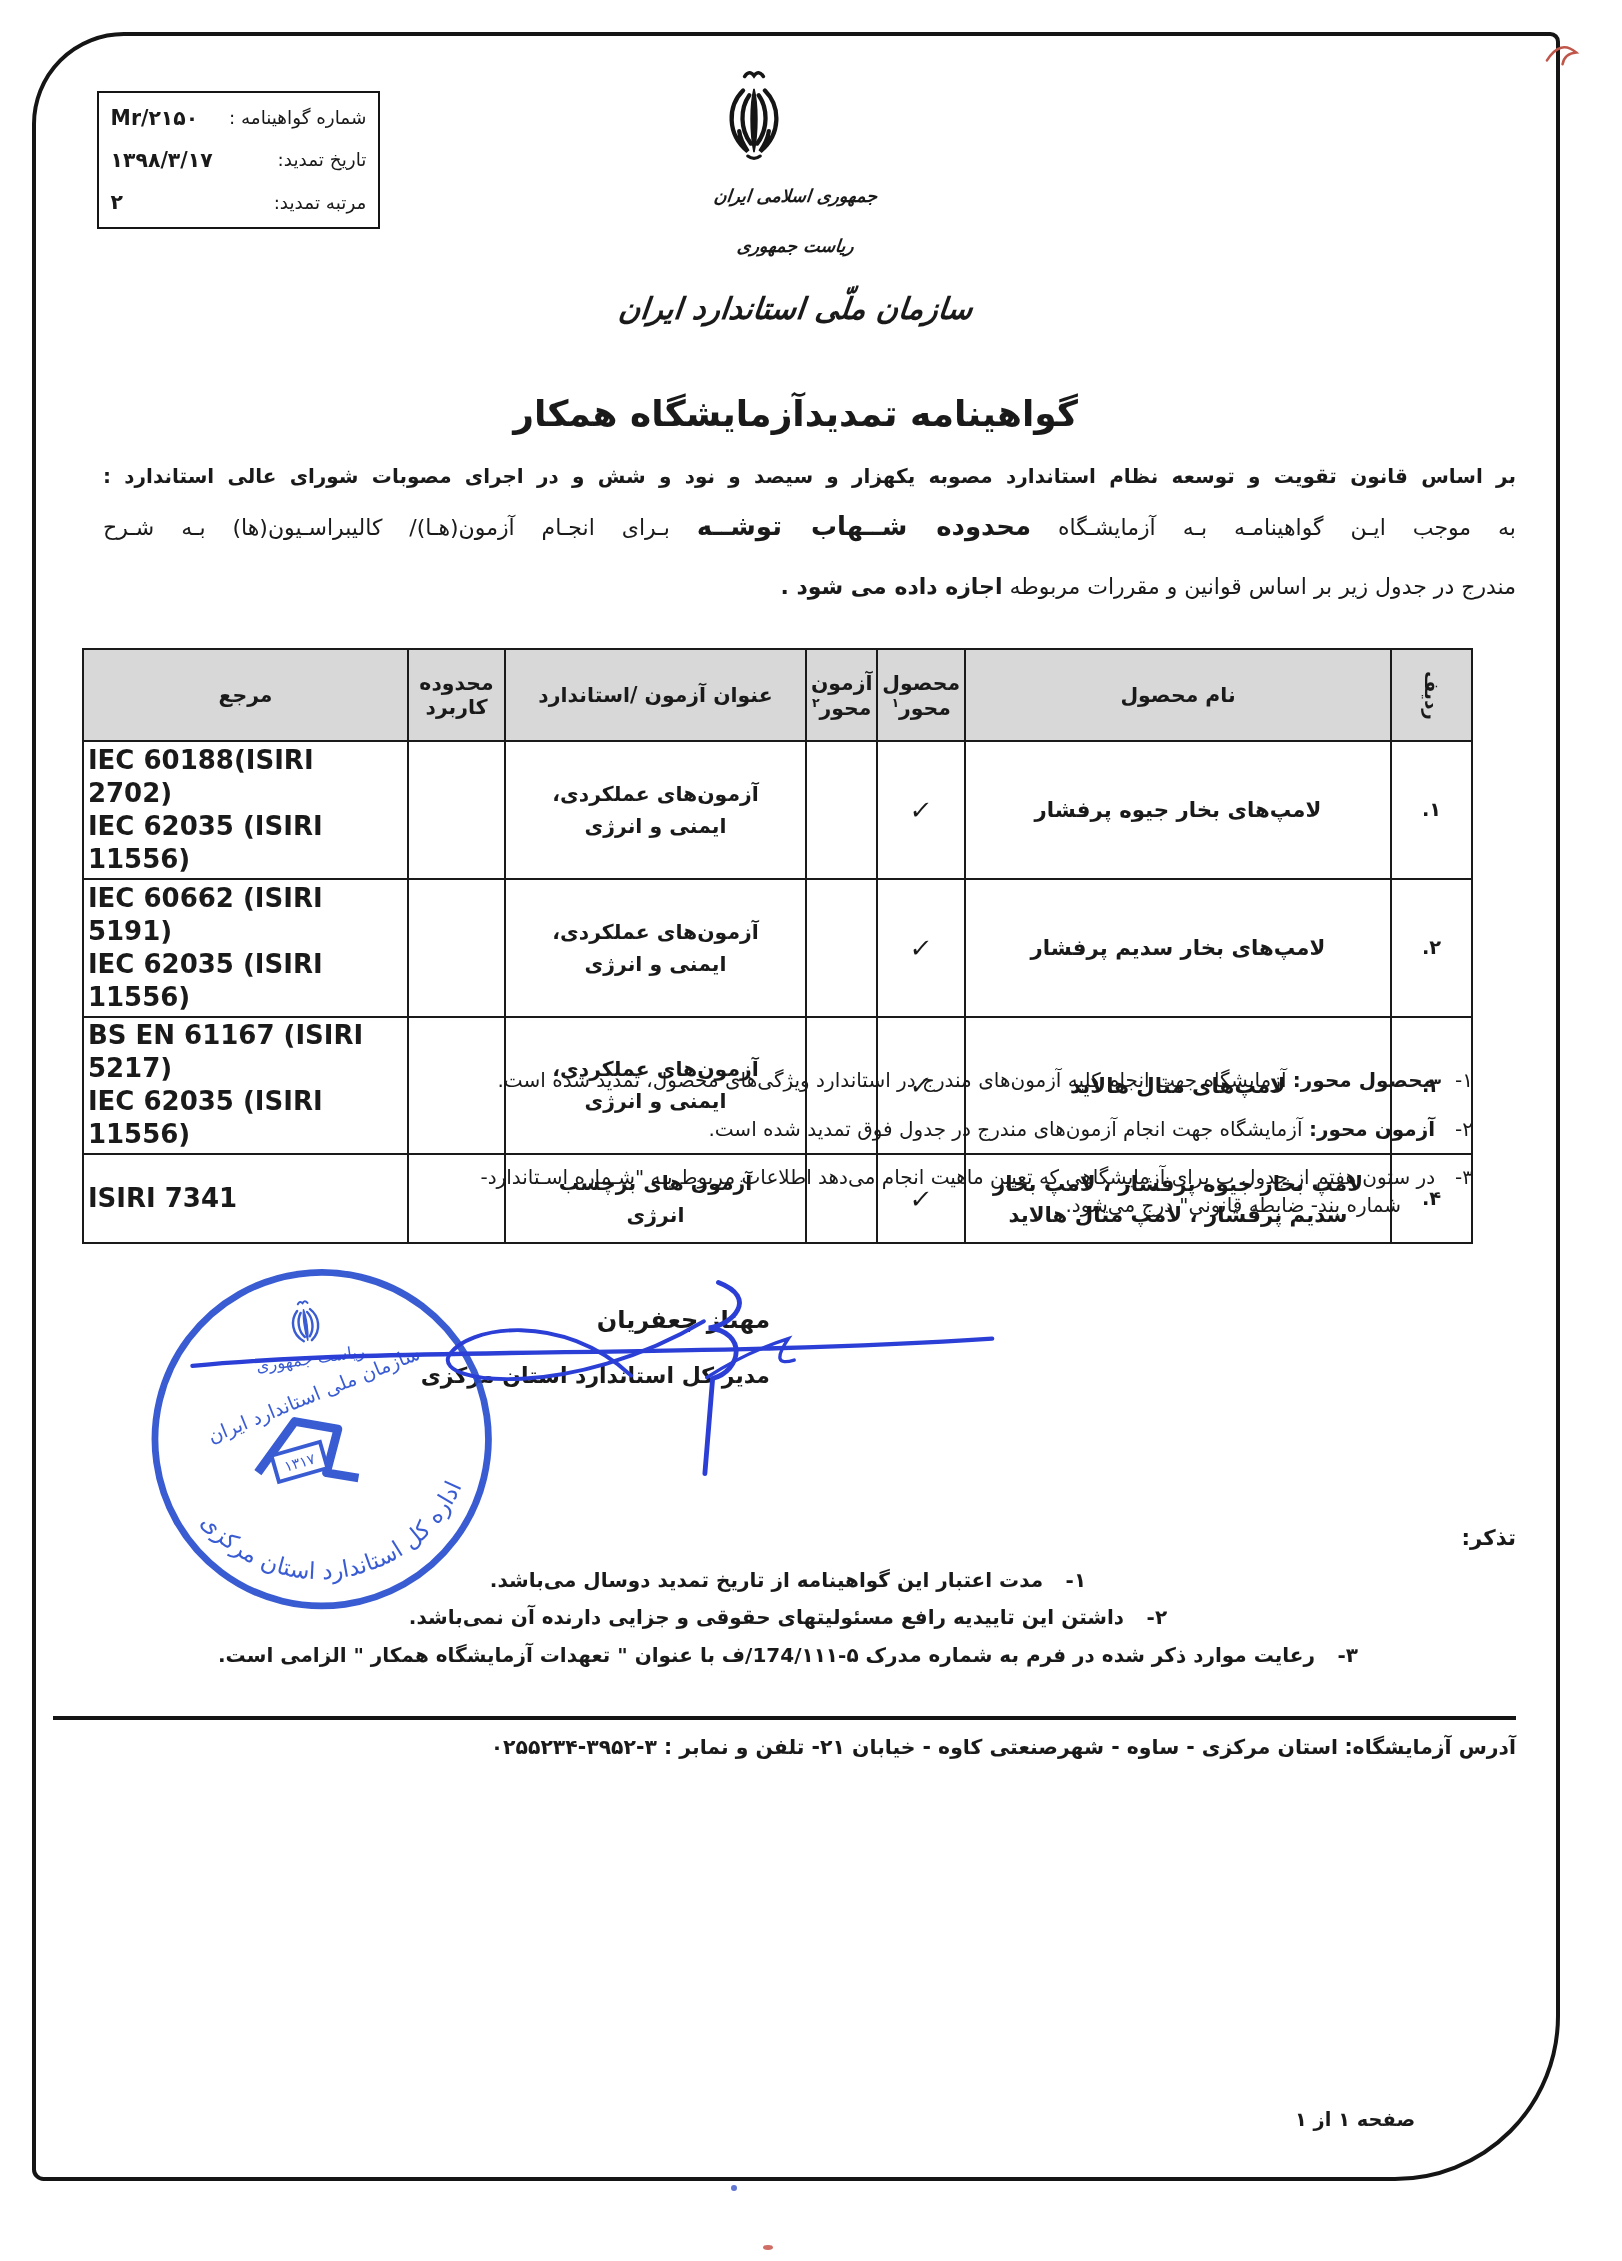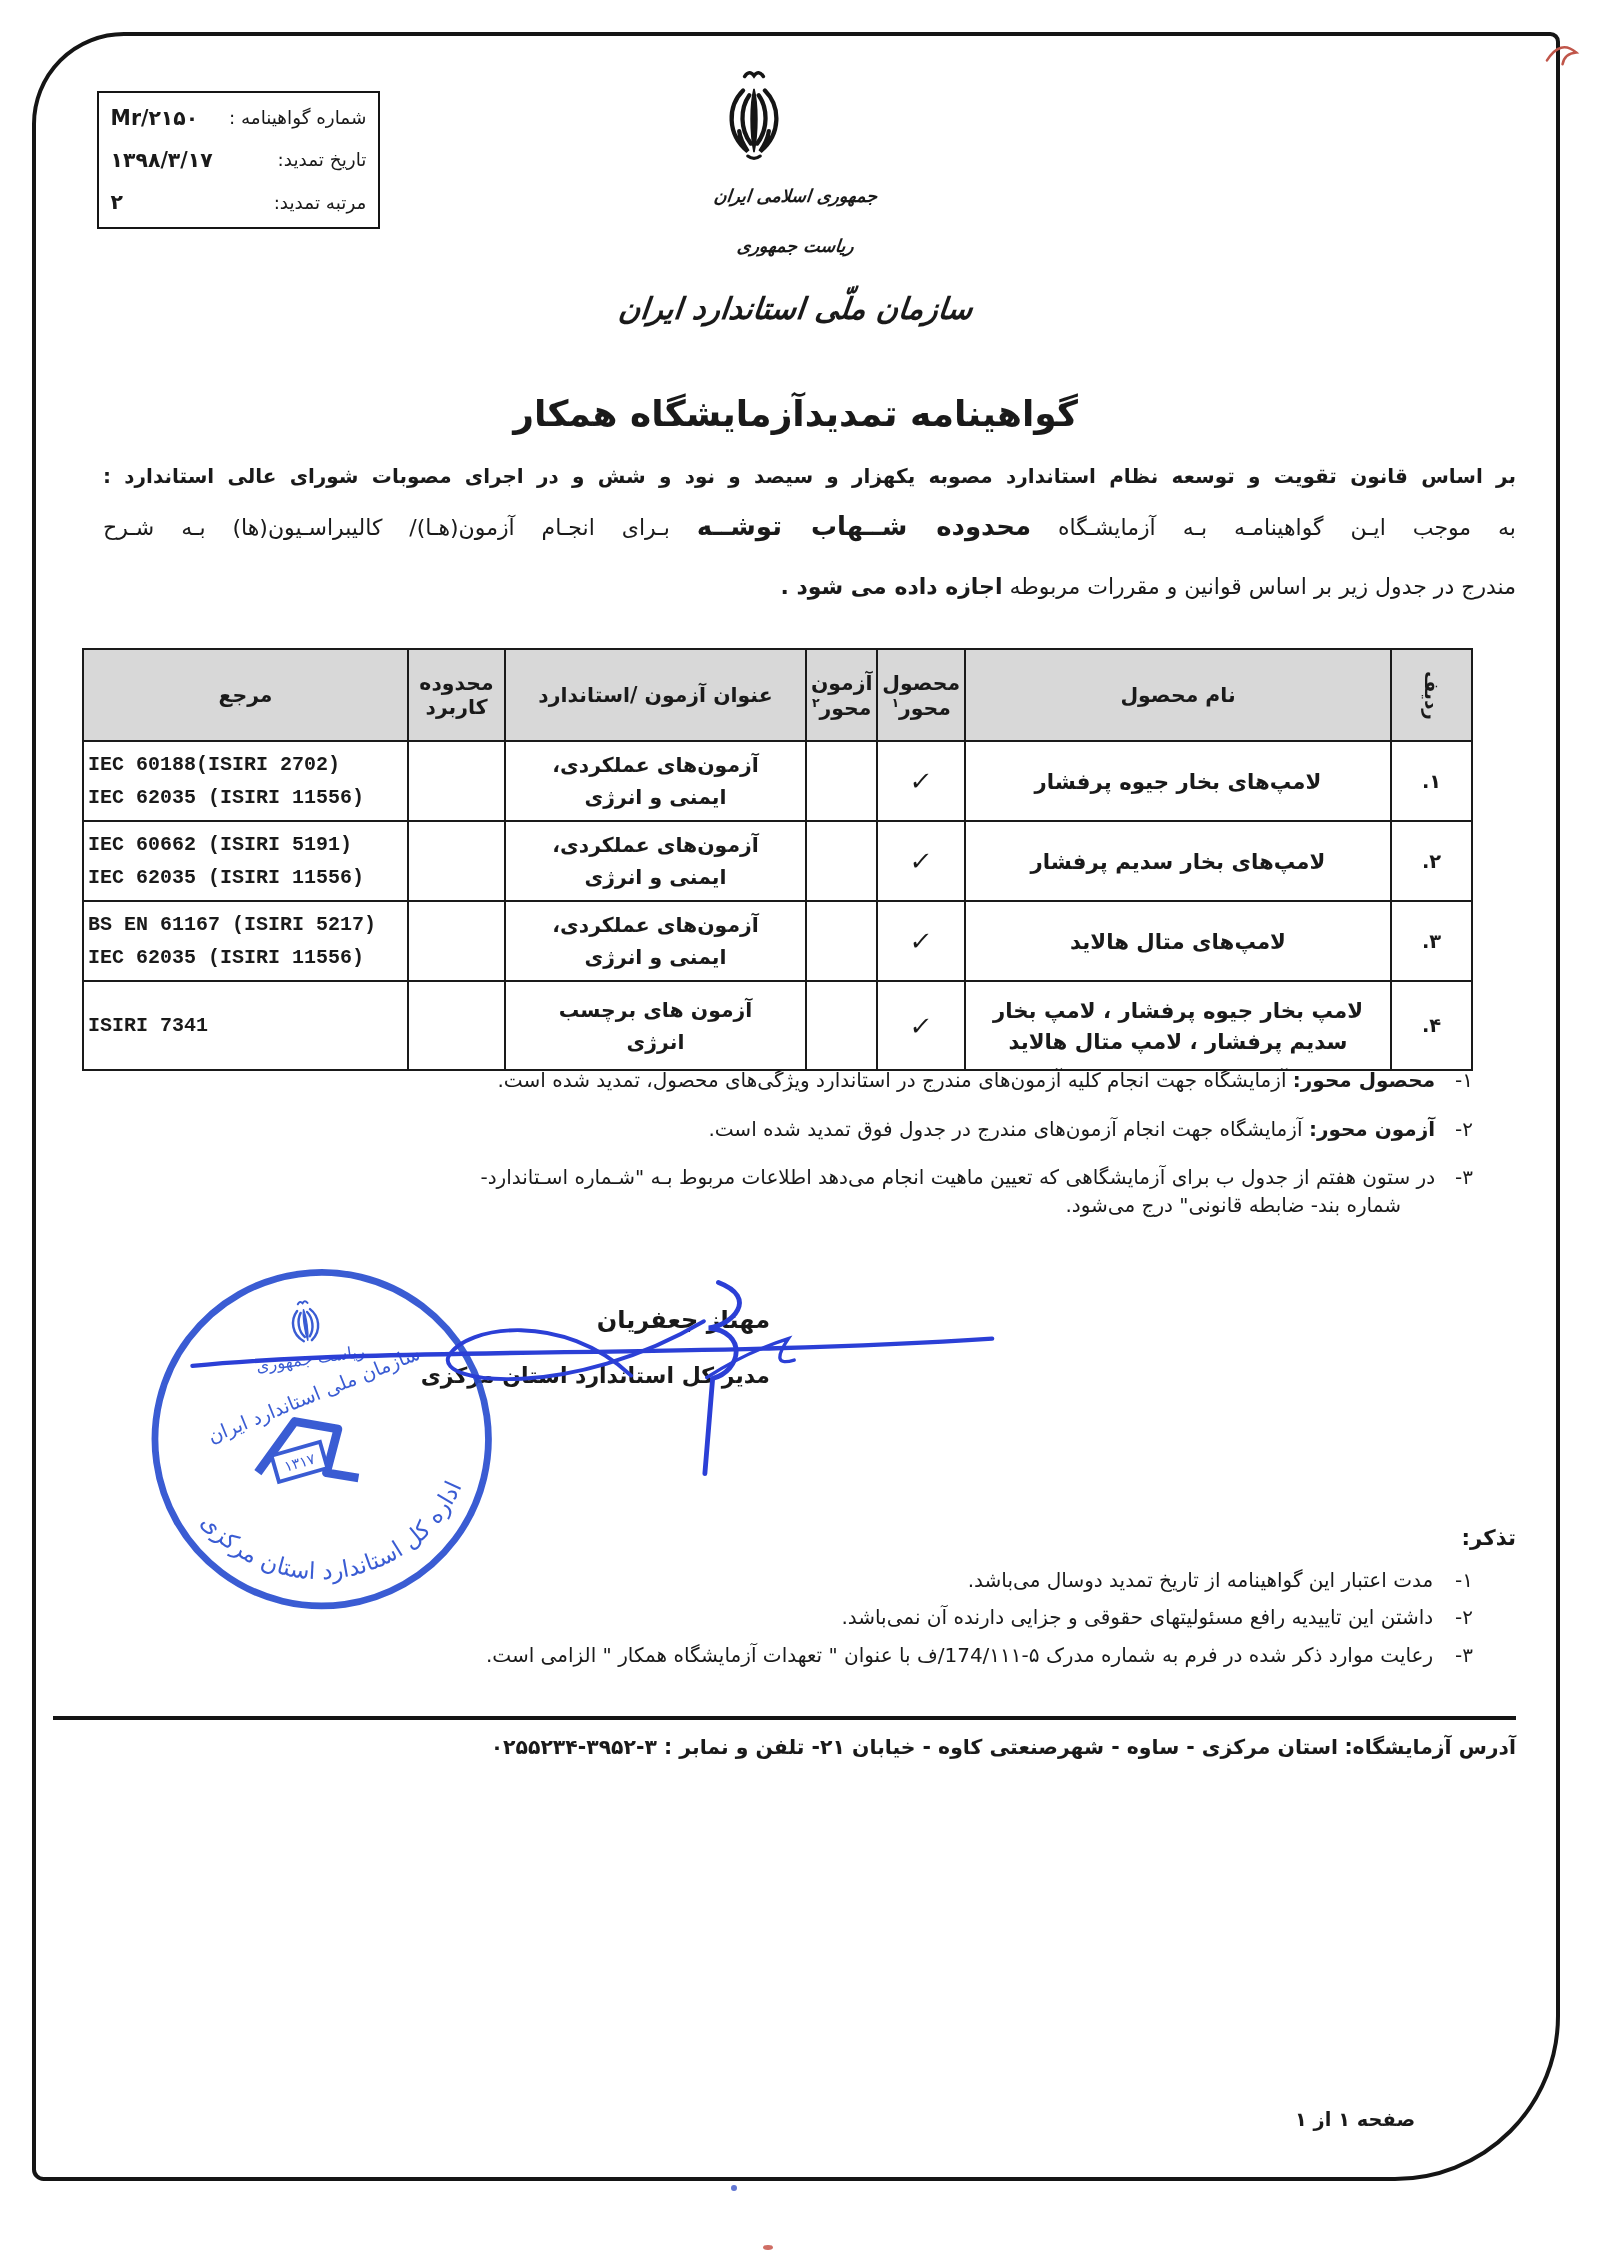--- a/index.html
+++ b/index.html
@@ -43,39 +43,39 @@
     position:absolute;left:82px;top:648px;border-collapse:collapse;
     direction:rtl;table-layout:fixed;
   }
   table.main td,table.main th{border:2.4px solid #1a1a1a;padding:1.9px 3.9px;box-sizing:border-box;}
   table.main{border:2.9px solid #1a1a1a;}
   th.hd{background:#d8d8d8;font-weight:bold;font-size:20.4px;height:92px;}
   td.cell{font-weight:bold;font-size:20.4px;text-align:center;vertical-align:middle;}
   tr.r{height:80px;}
   .rot{display:inline-block;transform:rotate(90deg);font-size:18.4px;}
   sup.ax{font-size:12.6px;vertical-align:super;}
-  td.refcell{direction:ltr;text-align:left;padding-left:11.6px;font-size:20px;line-height:33px;font-family:Liberation Mono, monospace;}
+  td.refcell{direction:ltr;text-align:left;padding-left:11.6px;font-size:26px;line-height:33px;}
   td.namecell{font-size:21.3px;line-height:31px;}
   td.titlecell{font-size:20.4px;line-height:32px;border-radius:25px;}
   .check{font-size:26px;font-weight:normal;transform:skewX(-8deg);display:inline-block;}
   td.nocell{font-size:19.4px;}
   
   .fnotes{left:103px;top:1064px;width:1413px;direction:rtl;text-align:right;font-size:20px;}
   .fnote{padding-right:43px;margin-bottom:16.5px;line-height:32px;}
   .fnote .num{display:inline-block;margin-left:13.6px;}
   .fnote .blb{font-weight:bold;}
   .fnote-cont{padding-right:115px;margin-top:-3.9px;}
   
   .sig{left:396px;top:1306px;width:374px;direction:rtl;text-align:right;}
   .sig .nm{font-size:24px;font-weight:bold;}
   .sig .tt{font-size:22px;font-weight:bold;margin-top:29px;}
   
   .remarks{left:103px;top:1525px;width:1413px;direction:rtl;text-align:right;}
   .rem-title{font-size:21.3px;font-weight:bold;margin-bottom:17.5px;}
-  .rem-item{padding-right:43px;font-size:20px;font-weight:normal;margin-bottom:13.6px;}
+  .rem-item{padding-right:43px;font-size:20px;font-weight:bold;margin-bottom:13.6px;text-align:center;}
   .rem-item .num{display:inline-block;margin-left:15.5px;}
   
   .rule{left:53px;top:1716px;width:1463px;height:3.9px;background:#151515;}
   .addr{left:103px;top:1735px;width:1413px;direction:rtl;text-align:right;font-size:20.4px;}
   .addr .lab{font-weight:600;}
   .addr .txt{font-weight:bold;}
   
   .pfooter{left:1295px;top:2108px;width:184px;text-align:left;font-size:19.4px;font-weight:bold;direction:rtl;}
   
   .stampwrap{left:89px;top:1254px;width:475px;height:369px;transform:rotate(-8deg);opacity:.92;}

